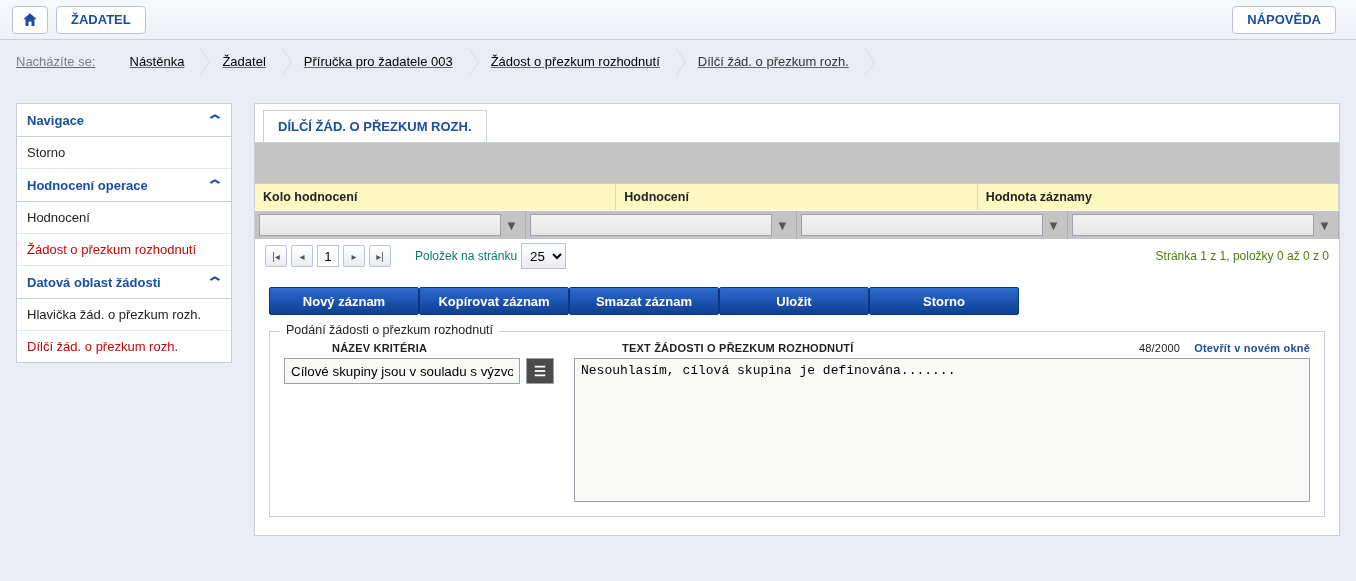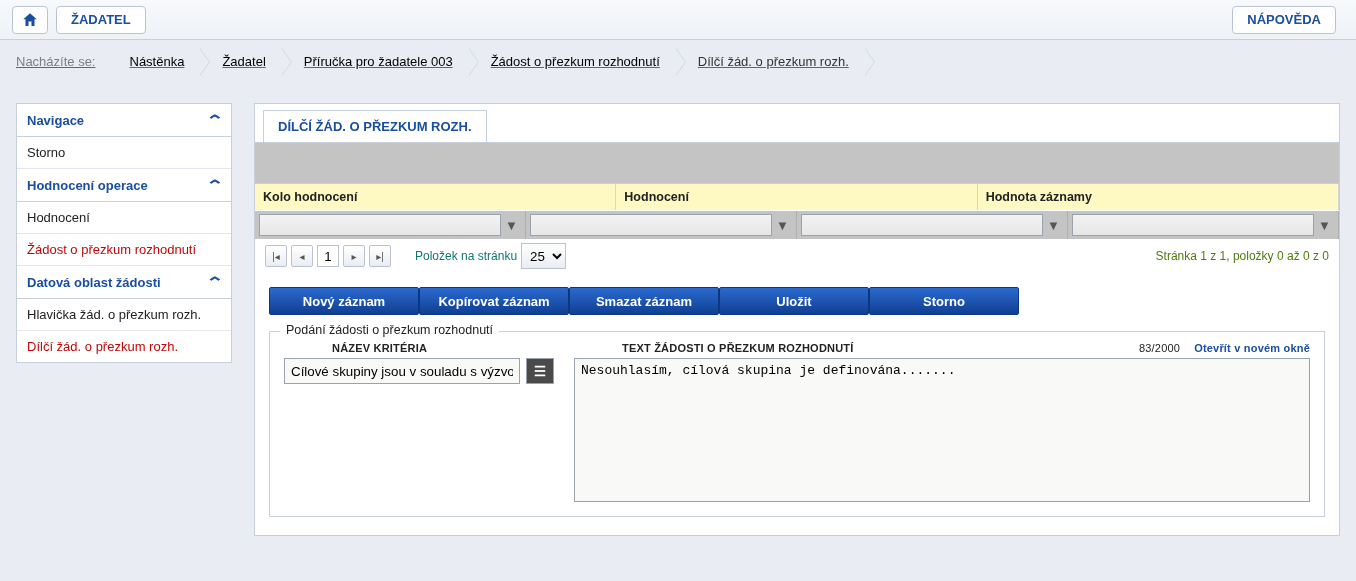--- a/index.html
+++ b/index.html
@@ -178,21 +178,21 @@
                   <rect x="2" y="2" width="12" height="2"></rect>
                   <rect x="2" y="7" width="12" height="2"></rect>
                   <rect x="2" y="12" width="12" height="2"></rect>
                 </svg>
             </span>
           </div>
         </div>
         <div class="fs-right">
           <div class="fs-label">
             <span>TEXT ŽÁDOSTI O PŘEZKUM ROZHODNUTÍ</span>
-            <span class="counter">83/2000</span>
+            <span class="counter">48/2000</span>
             <span class="link">Otevřít v novém okně</span>
           </div>
           <textarea class="req" style="">Nesouhlasím, cílová skupina je definována.......</textarea>
         </div>
       </div>
     </div>
   </div>
 </div>
 
 </body></html>

